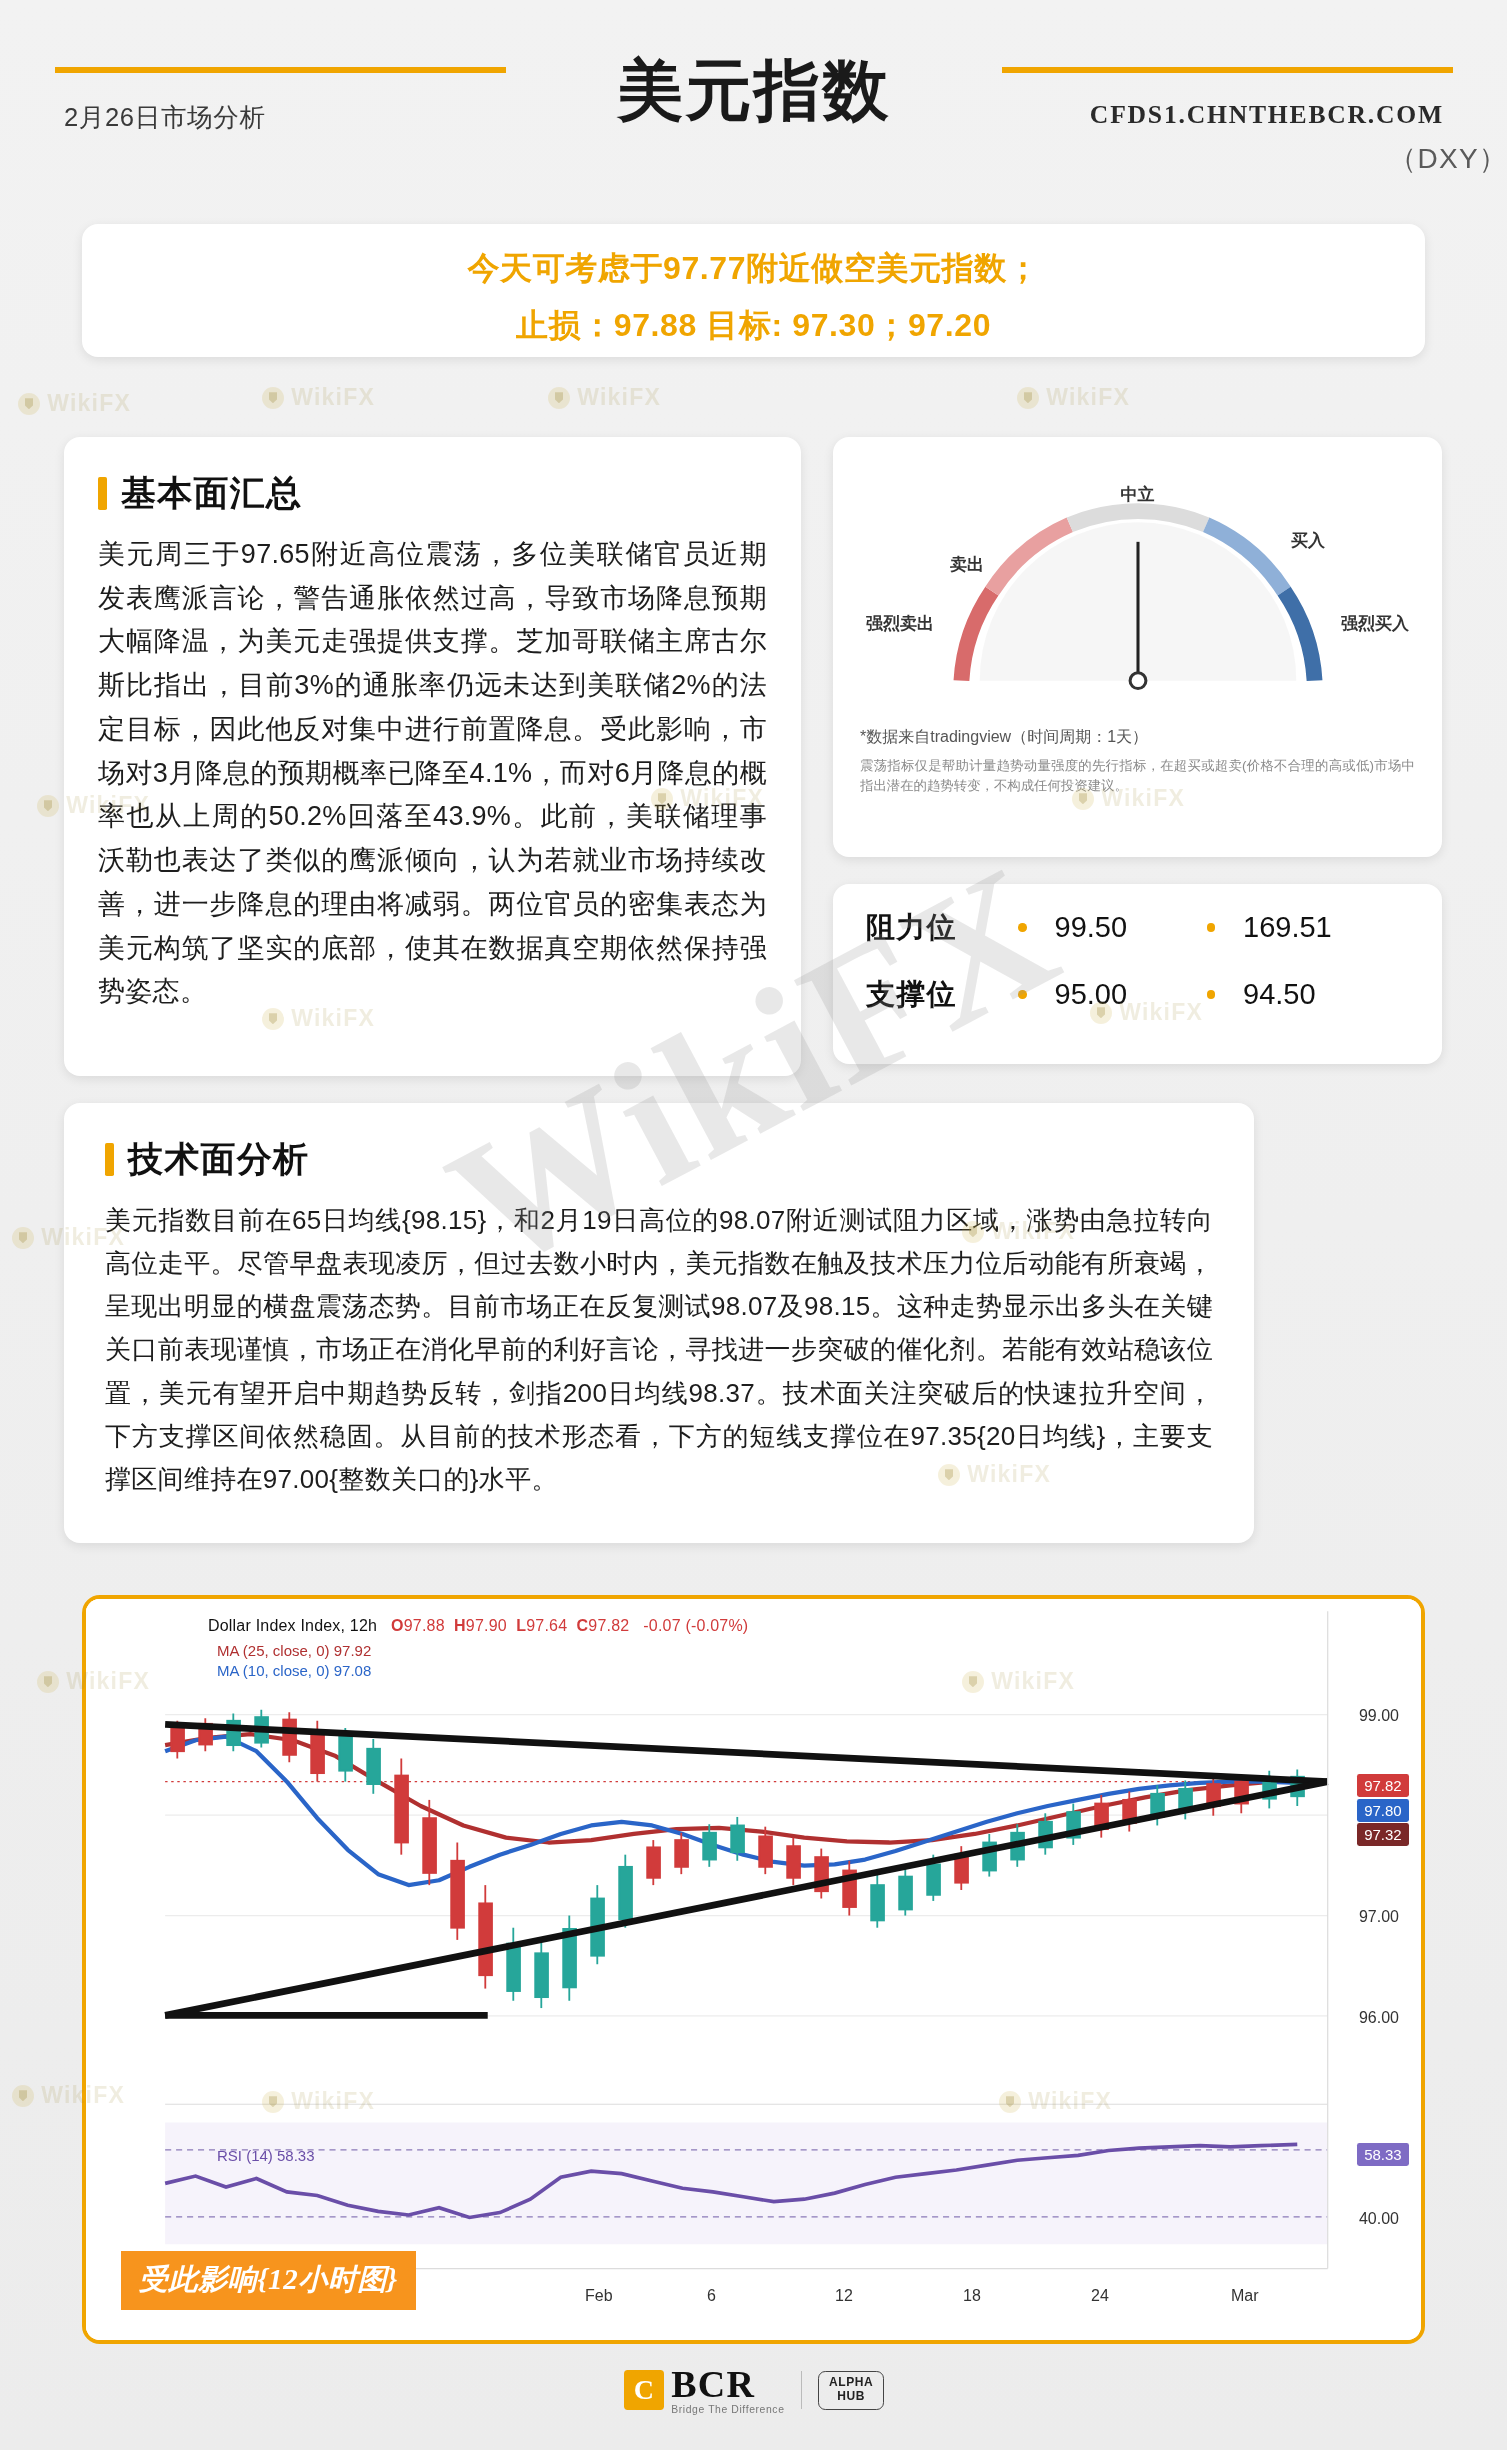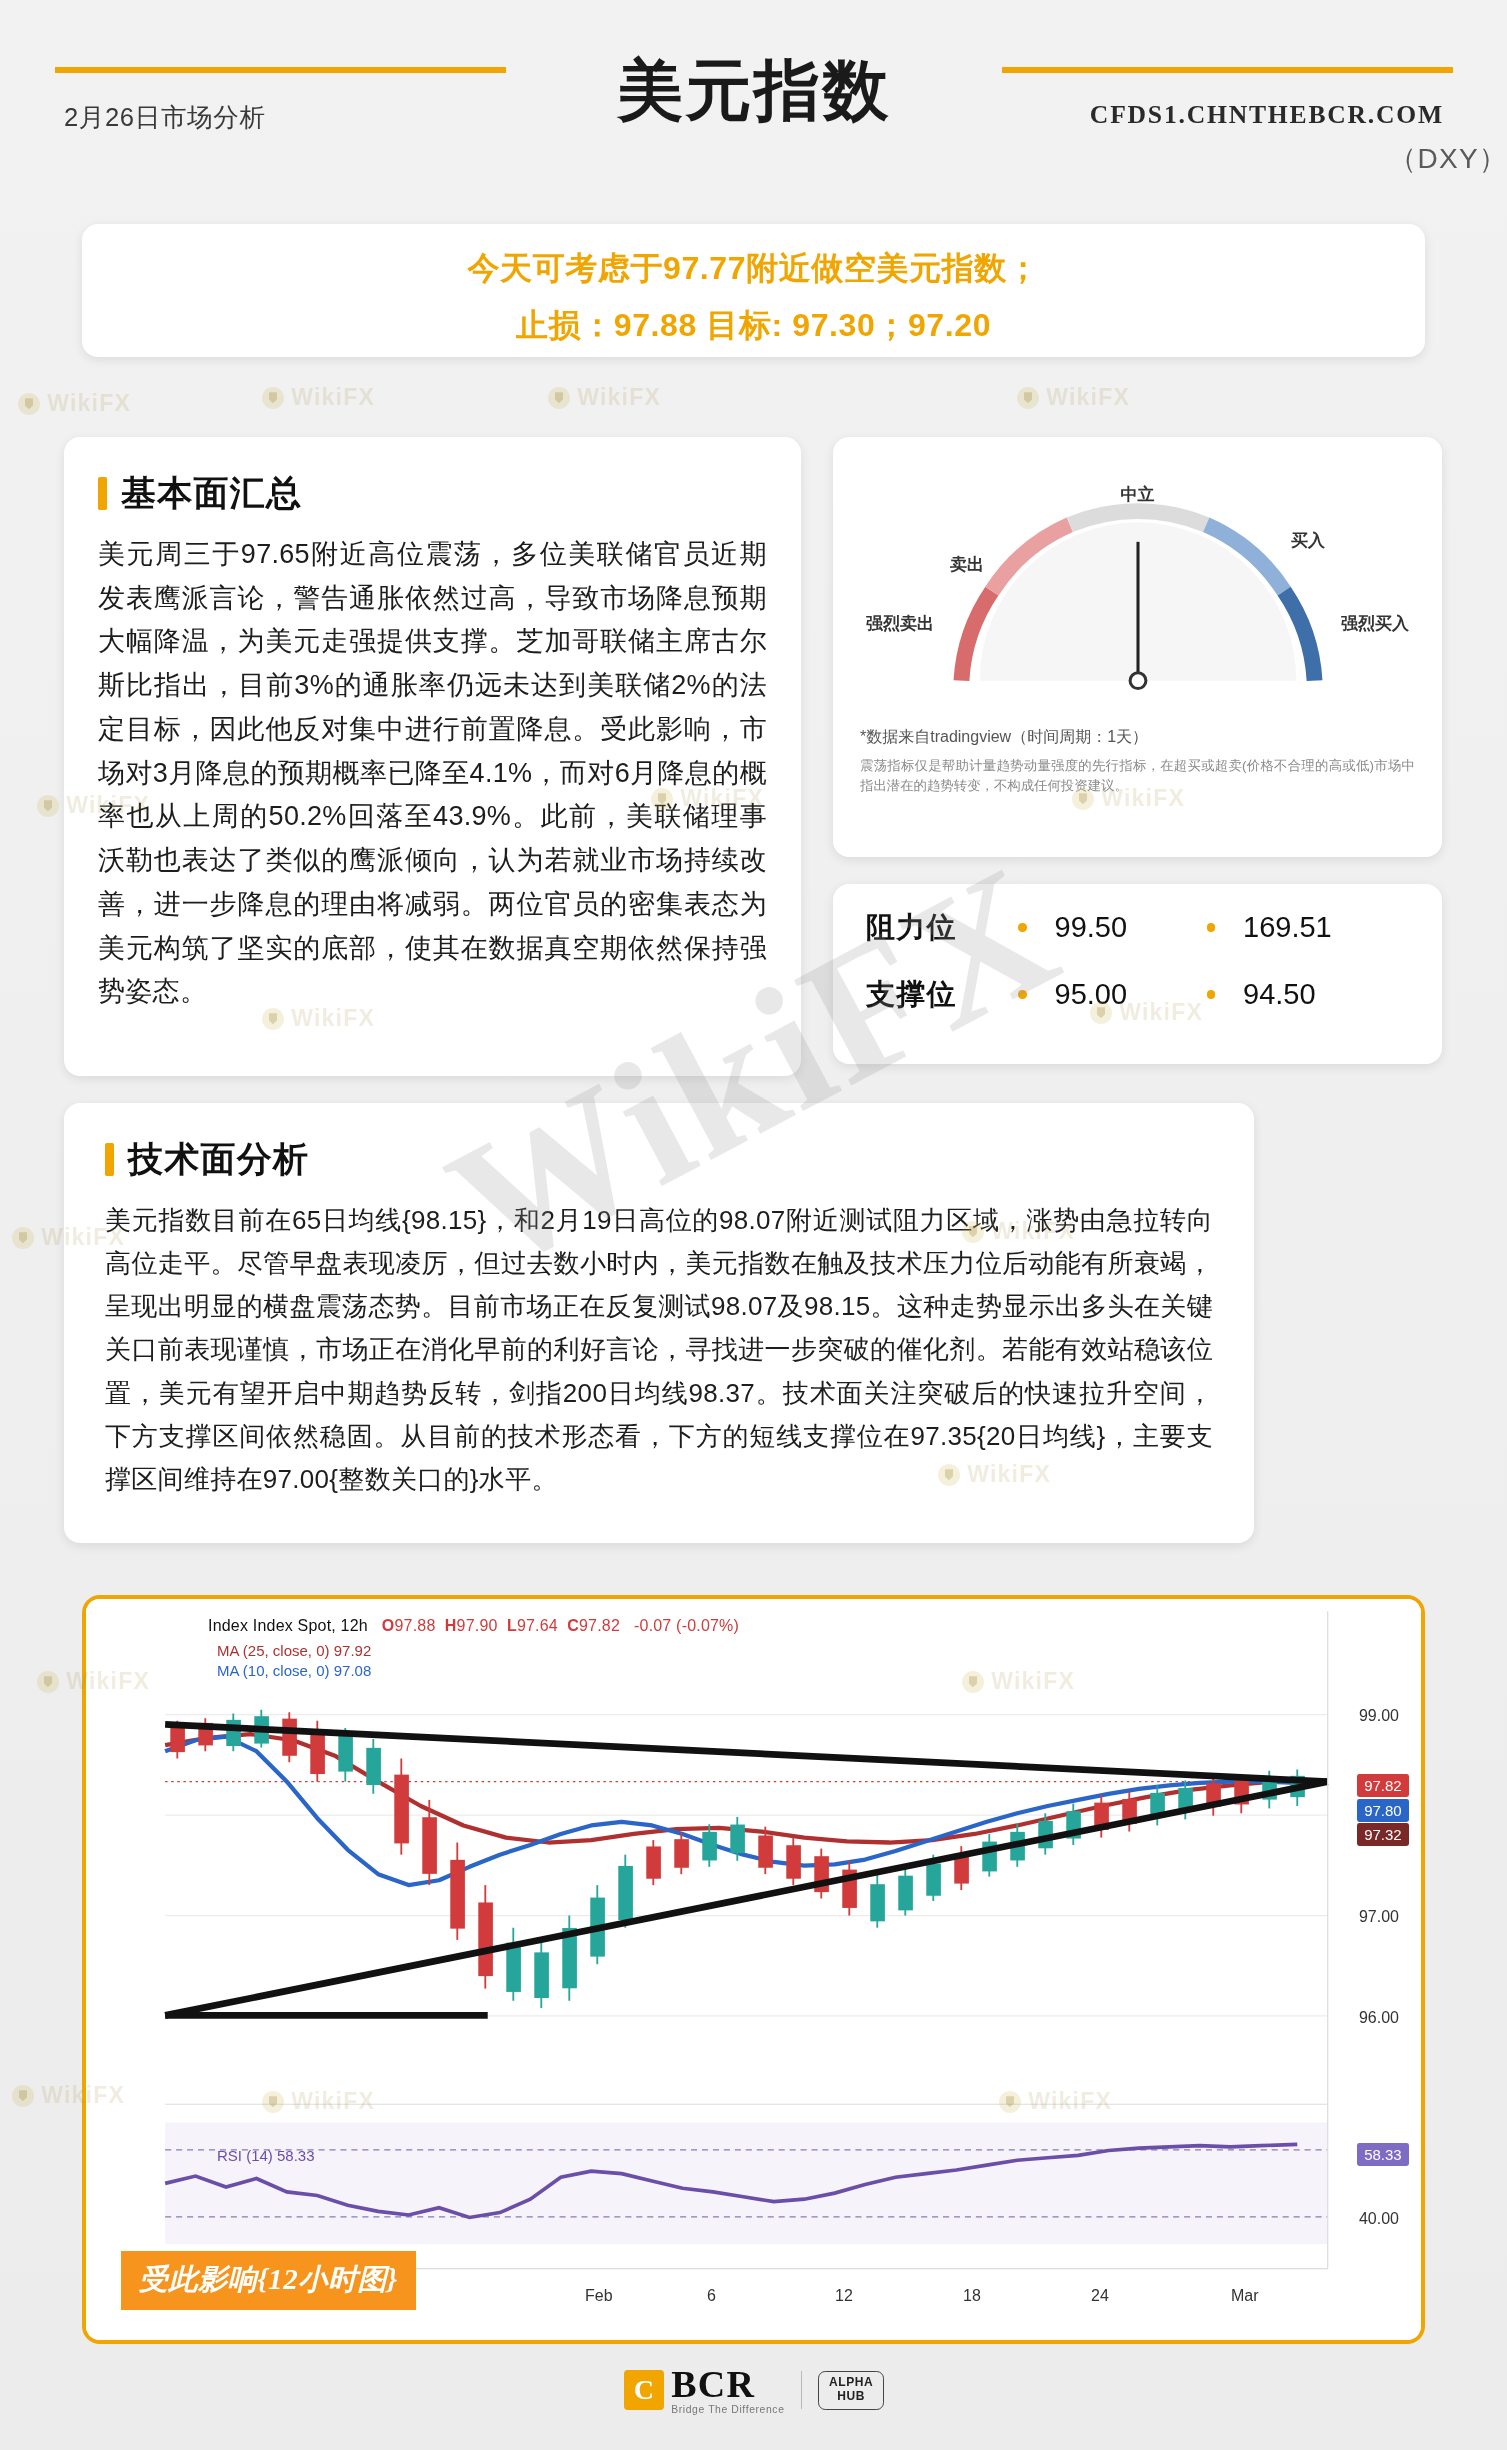--- a/index.html
+++ b/index.html
@@ -616,21 +616,21 @@
       <line x1="130" y1="1015" x2="2040" y2="1015" stroke="#8a7ab8" stroke-width="2" stroke-dasharray="10 8"></line>
       <path d="M130 960 L180 948 L230 966 L280 952 L330 974 L380 980 L430 996 L480 1006 L530 1012 L580 1000 L630 1016 L680 1008 L730 986 L780 950 L830 940 L880 944 L930 956 L980 968 L1030 974 L1080 982 L1130 990 L1180 986 L1230 976 L1280 962 L1330 950 L1380 944 L1430 938 L1480 930 L1530 922 L1580 918 L1630 914 L1680 906 L1730 902 L1780 900 L1830 898 L1880 900 L1930 898 L1990 896" fill="none" stroke="#6a4ea8" stroke-width="6"></path>
 
       <line x1="130" y1="830" x2="2040" y2="830" stroke="#dcdcdc" stroke-width="2"></line>
       <line x1="2040" y1="20" x2="2040" y2="1100" stroke="#dcdcdc" stroke-width="2"></line>
       <line x1="130" y1="1100" x2="2040" y2="1100" stroke="#dcdcdc" stroke-width="2"></line>
     </svg>
 
     
     <div class="chart-header">
-      <span>Index Index Spot, 12h</span>&nbsp;&nbsp;
+      <span>Dollar Index Index, 12h</span>&nbsp;&nbsp;
       <span class="red"><b>O</b><span>97.88</span></span>&nbsp;
       <span class="red"><b>H</b><span>97.90</span></span>&nbsp;
       <span class="red"><b>L</b><span>97.64</span></span>&nbsp;
       <span class="red"><b>C</b><span>97.82</span></span>&nbsp;&nbsp;
       <span class="red">-0.07 (-0.07%)</span>
     </div>
     <div class="ma-line ma1">MA (25, close, 0)  97.92</div>
     <div class="ma-line ma2">MA (10, close, 0)  97.08</div>
     <div class="rsi-line">RSI (14)  58.33</div>
 

